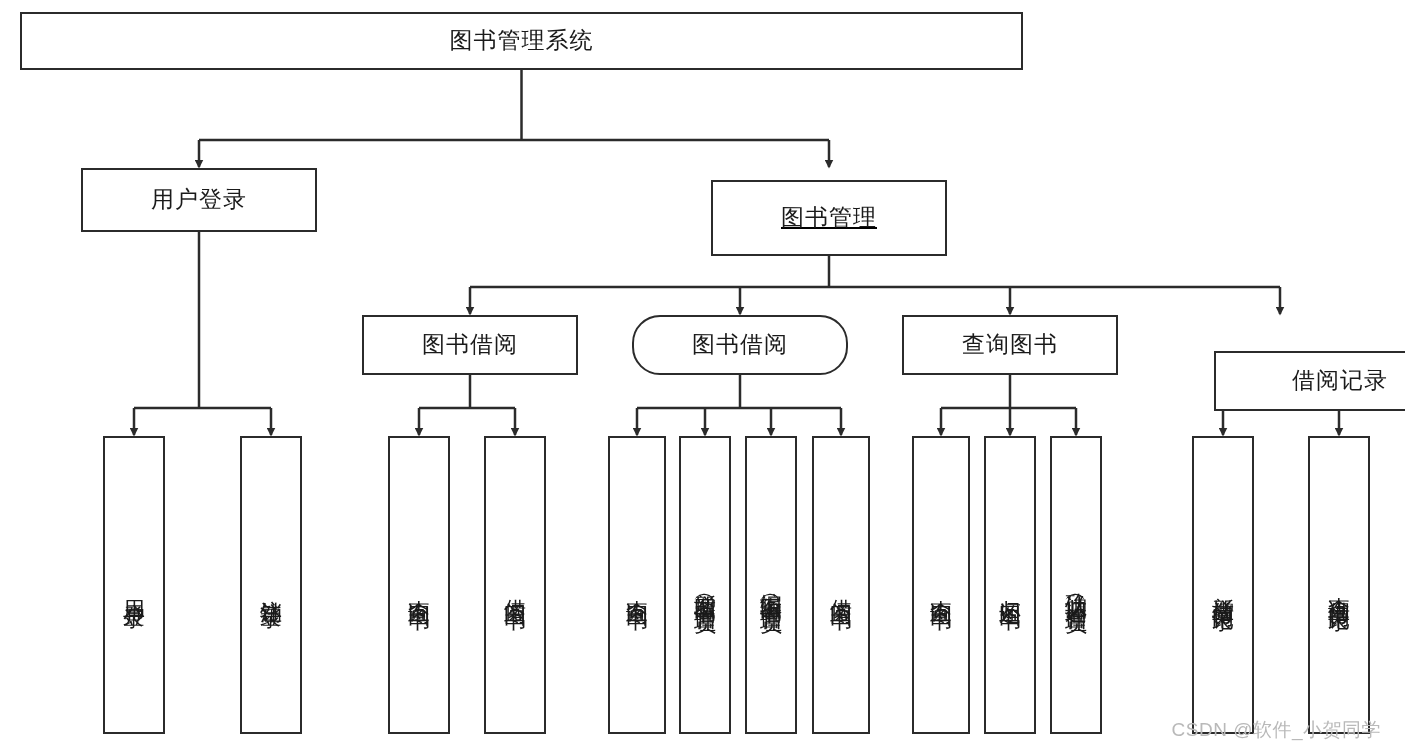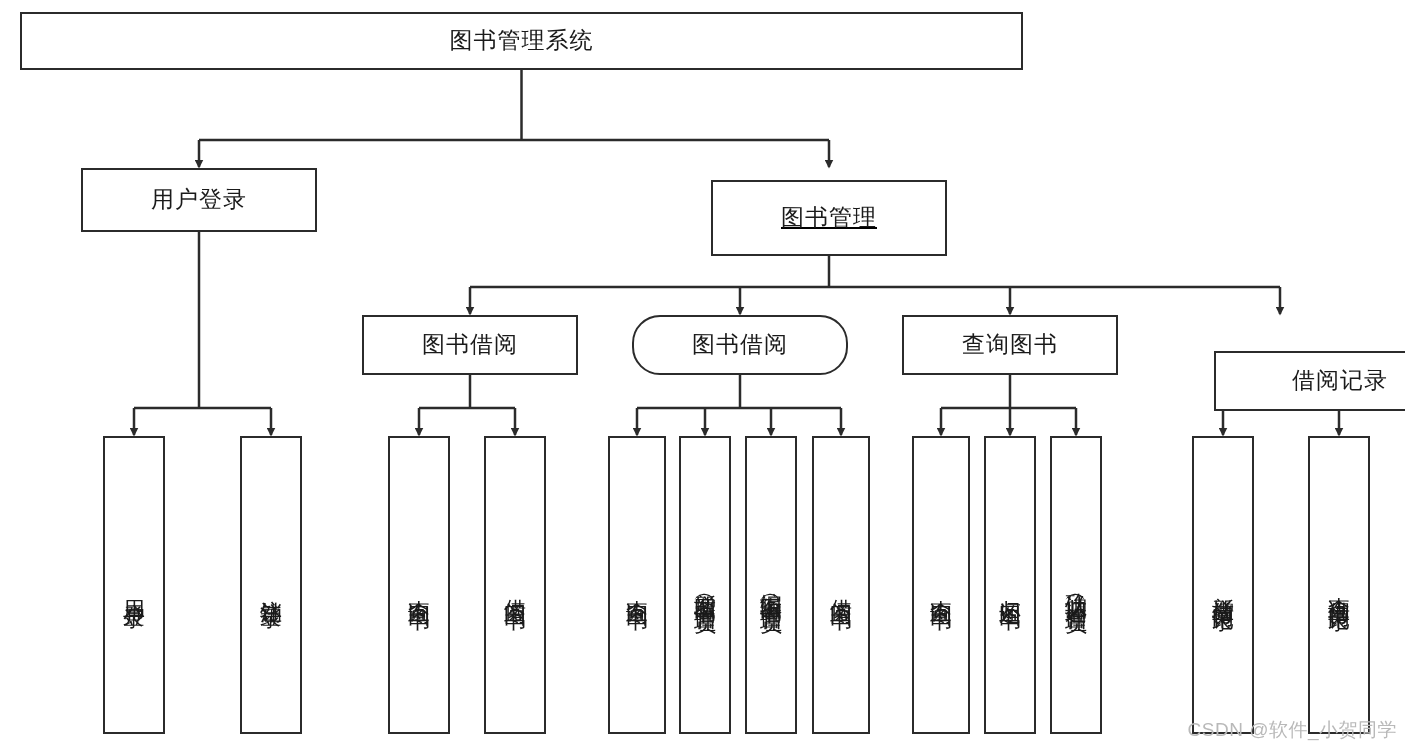--- a/index.html
+++ b/index.html
@@ -54,21 +54,21 @@
     color: #1a1a1a;
     letter-spacing: 3px;
     white-space: nowrap;
     display: block;
   }
   .node-box.vert.centered {
     align-items: center;
   }
   .watermark {
     position: absolute;
-    right: 8px;
+    right: 24px;
     bottom: 4px;
     font-size: 19px;
     color: #b9b9b9;
     white-space: nowrap;
     pointer-events: none;
     letter-spacing: 0.5px;
   }
 </style>
 </head>
 <body>

